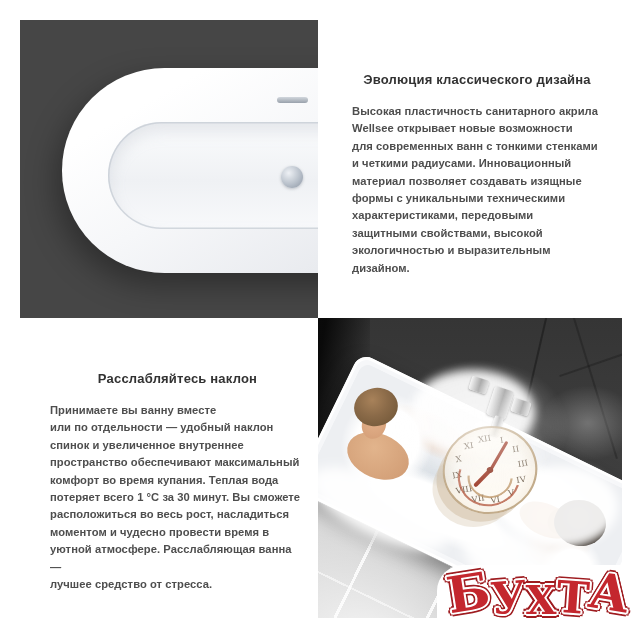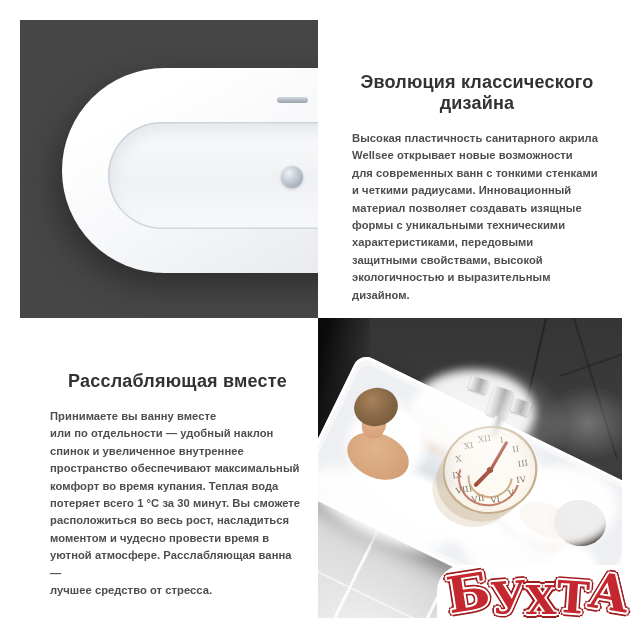--- a/index.html
+++ b/index.html
@@ -18,21 +18,21 @@
          background:linear-gradient(180deg,#fbfcfd 0%,#eff1f4 55%,#f8f9fb 100%);
          box-shadow:inset 0 0 0 1.5px rgba(198,204,212,.75), inset 0 9px 16px rgba(165,174,186,.28);}
   .overflow-slot{position:absolute;left:257px;top:77px;width:31px;height:6px;border-radius:3px;
          background:linear-gradient(180deg,#d2d7dd,#99a1ab);}
   .drain{position:absolute;left:261px;top:146px;width:22px;height:22px;border-radius:50%;
          background:radial-gradient(circle at 35% 32%,#eef1f5 0%,#b8c0ca 55%,#8b94a2 100%);
          box-shadow:0 1px 3px rgba(90,98,110,.35);}
 
   
   .txt{position:absolute;color:#4c4c4c;}
-  .txt h2{margin:0 0 16px 0;font-size:18px;font-weight:bold;color:#323232;
+  .txt h2{margin:0 0 16px 0;font-size:13px;font-weight:bold;color:#323232;
           text-align:center;letter-spacing:.2px;}
   .txt .body{font-size:11.2px;line-height:17.4px;font-weight:bold;color:#4e4e4e;
              letter-spacing:.05px;white-space:pre-line;}
   .txt-design{left:352px;top:72px;width:250px;}
   .txt-relax{left:50px;top:371px;width:255px;}
 
   
   .photo{position:absolute;left:318px;top:318px;width:304px;height:300px;
          background:linear-gradient(180deg,#353535 0%,#3e3e3e 45%,#424242 70%);overflow:hidden;}
   .grout{position:absolute;background:rgba(15,15,15,.45);}
@@ -166,21 +166,21 @@
 и четкими радиусами. Инновационный
 материал позволяет создавать изящные
 формы с уникальными техническими
 характеристиками, передовыми
 защитными свойствами, высокой
 экологичностью и выразительным
 дизайном.</div>
   </div>
 
   <div class="txt txt-relax">
-    <h2>Расслабляющая вместе</h2>
+    <h2>Расслабляйтесь наклон</h2>
     <div class="body">Принимаете вы ванну вместе
 или по отдельности — удобный наклон
 спинок и увеличенное внутреннее
 пространство обеспечивают максимальный
 комфорт во время купания. Теплая вода
 потеряет всего 1 °С за 30 минут. Вы сможете
 расположиться во весь рост, насладиться
 моментом и чудесно провести время в
 уютной атмосфере. Расслабляющая ванна —
 лучшее средство от стресса.</div>

